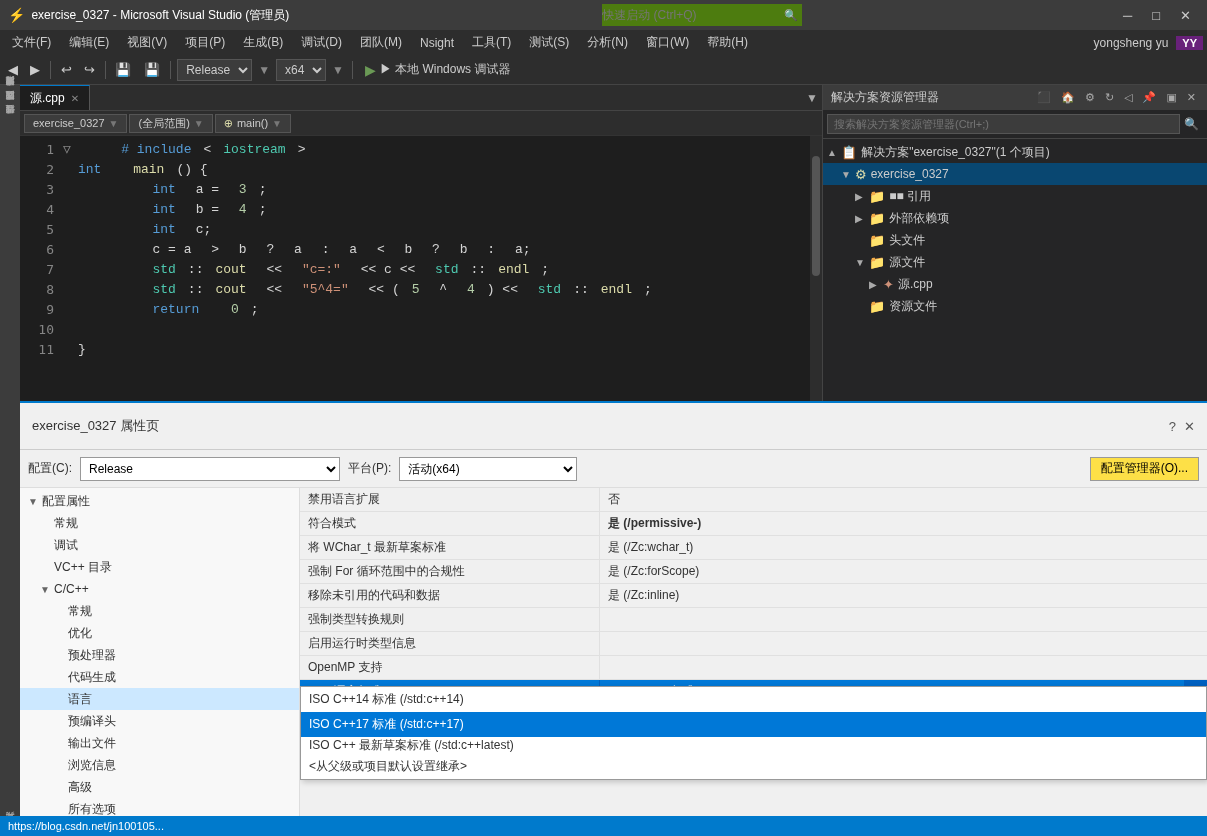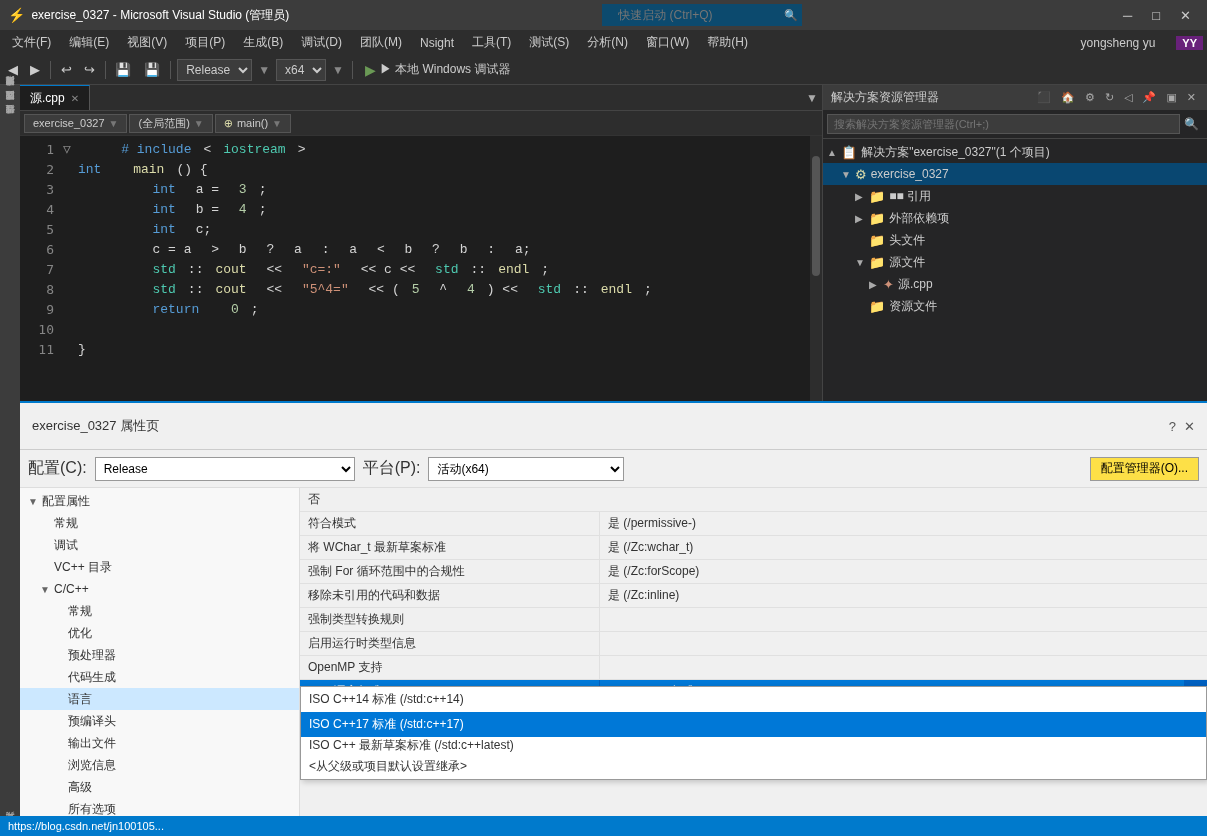--- a/index.html
+++ b/index.html
@@ -14,43 +14,43 @@
       align-items: center;
       padding: 0 8px;
       justify-content: space-between;
     }
     .title-bar-left { display: flex; align-items: center; gap: 6px; }
     .title-bar-icon { color: #569cd6; font-size: 14px; }
     .title-bar-title { font-size: 12px; }
     .title-bar-right { display: flex; align-items: center; gap: 4px; }
     .title-btn { color: #ccc; padding: 2px 8px; cursor: pointer; font-size: 13px; }
     .search-box-title {
-      background: #0c4a6e;
+      background: #4d7c0f;
       color: #ccc;
       border: none;
-      padding: 2px 20px 2px 16px;
+      padding: 2px 20px 2px 0;
       font-size: 12px;
       width: 200px;
       height: 22px;
     }
     .title-search-wrap { position: relative; display: flex; align-items: center; }
     .search-icon-title { position: absolute; right: 4px; color: #aaa; font-size: 11px; }
 
     
     .menu-bar {
       background: #2d2d2d;
       color: #ccc;
       height: 25px;
       display: flex;
       align-items: center;
       padding: 0 4px;
       gap: 2px;
     }
     .menu-item { padding: 2px 8px; cursor: pointer; font-size: 12px; }
-    .menu-bar-right { margin-left: auto; display: flex; align-items: center; gap: 21px; }
+    .menu-bar-right { margin-left: auto; display: flex; align-items: center; gap: 8px; }
     .user-badge { background: #68217a; color: #fff; padding: 1px 6px; font-size: 11px; font-weight: bold; }
 
     
     .toolbar {
       background: #2d2d2d;
       height: 30px;
       display: flex;
       align-items: center;
       padding: 0 4px;
       gap: 4px;
@@ -283,21 +283,21 @@
 
     .props-config-bar {
       background: #f0f0f0;
       padding: 6px 8px;
       display: flex;
       align-items: center;
       gap: 8px;
       border-bottom: 1px solid #ddd;
       height: 38px;
     }
-    .props-label { font-size: 16px; color: #333; }
+    .props-label { font-size: 12px; color: #333; }
     .props-dropdown {
       border: 1px solid #999;
       background: #fff;
       padding: 2px 4px;
       font-size: 12px;
       cursor: pointer;
       height: 24px;
     }
     .props-config-btn {
       background: #fde047;
@@ -646,21 +646,21 @@
       </div>
     </div>
 
     <div class="props-config-bar">
       <span class="props-label">配置(C):</span>
       <select class="props-dropdown" style="width:260px;">
         <option selected="">Release</option>
         <option>Debug</option>
       </select>
       <span class="props-label">平台(P):</span>
-      <select class="props-dropdown" style="width:196px;">
+      <select class="props-dropdown" style="width:178px;">
         <option selected="">活动(x64)</option>
         <option>x64</option>
         <option>x86</option>
       </select>
       <button class="props-config-btn">配置管理器(O)...</button>
     </div>
 
     <div class="props-body">
 
       <div class="props-tree">
@@ -722,25 +722,26 @@
         </div>
         <div class="props-tree-item props-tree-indent-2">
           <span class="props-tree-arrow">&nbsp;</span>
           <span>所有选项</span>
         </div>
       </div>
 
       <div class="props-content" style="position:relative;">
 
         <div class="props-row">
+          <div class="props-row-label">禁用语言扩展</div>
           <div class="props-row-value">否</div>
         </div>
         <div class="props-row">
           <div class="props-row-label">符合模式</div>
-          <div class="props-row-value" style="font-weight:normal;">是 (/permissive-)</div>
+          <div class="props-row-value" style="font-weight:bold;">是 (/permissive-)</div>
         </div>
         <div class="props-row">
           <div class="props-row-label">将 WChar_t 最新草案标准</div>
           <div class="props-row-value">是 (/Zc:wchar_t)</div>
         </div>
         <div class="props-row">
           <div class="props-row-label">强制 For 循环范围中的合规性</div>
           <div class="props-row-value">是 (/Zc:forScope)</div>
         </div>
         <div class="props-row">

